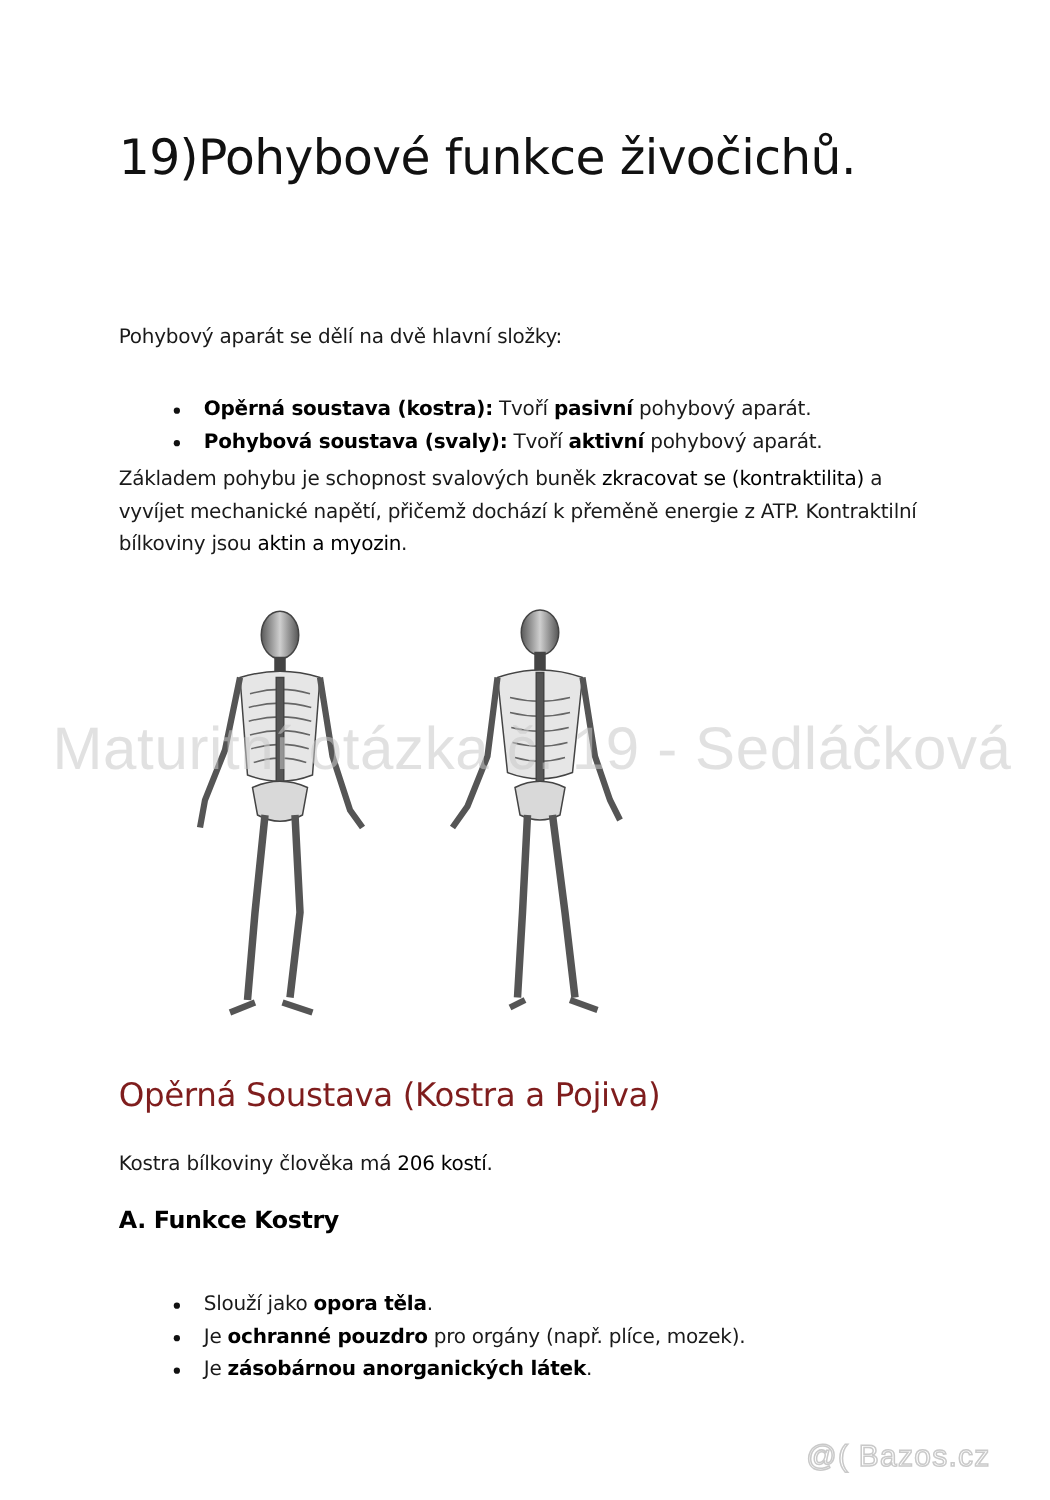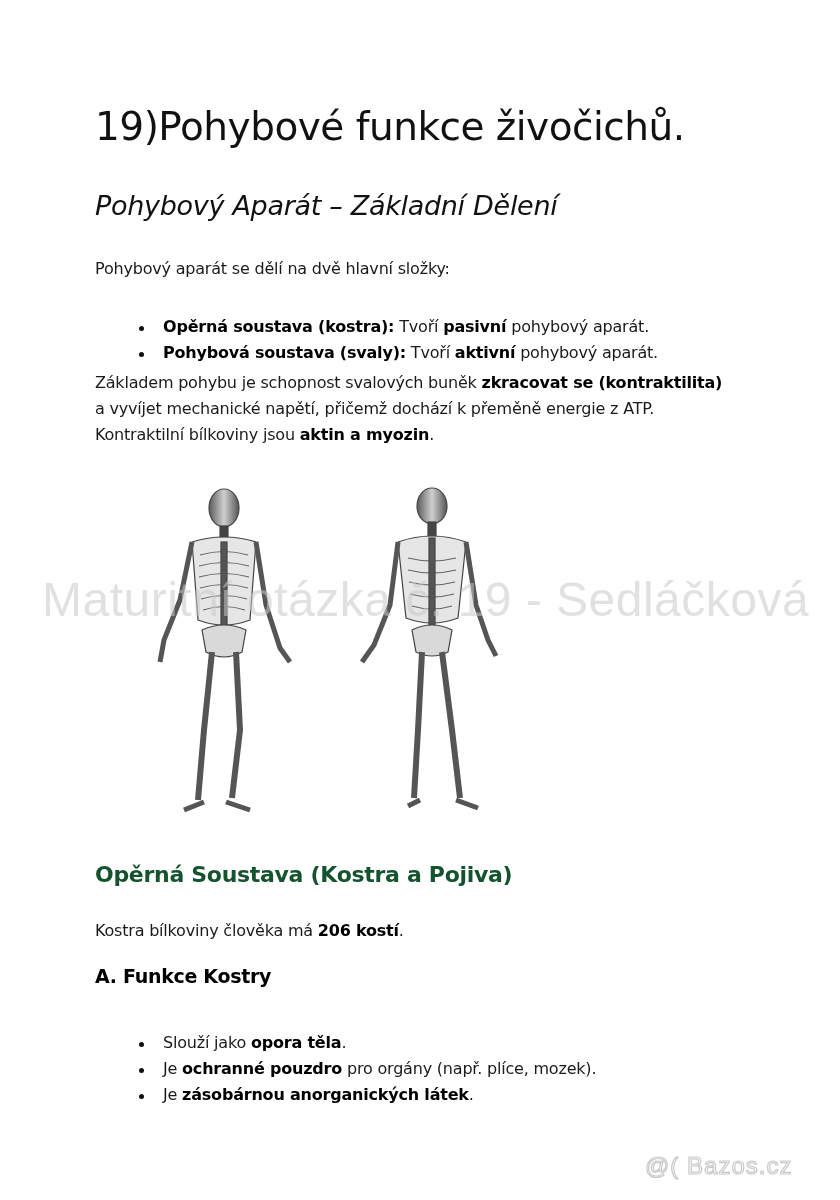--- a/index.html
+++ b/index.html
@@ -1,38 +1,37 @@
 <!DOCTYPE html>
 <html><head>
 <meta charset="utf-8">
 <style>
   html,body{margin:0;padding:0;background:#ffffff;}
   body{width:840px;height:1200px;position:relative;overflow:hidden;font-family:"DejaVu Sans","Liberation Sans",sans-serif;color:#111;}
   .page{position:absolute;left:0;top:0;width:840px;height:1200px;}
   .title{position:absolute;left:95px;top:104px;font-size:39px;font-weight:normal;letter-spacing:-0.5px;color:#111;margin:0;white-space:nowrap;}
   .subtitle{position:absolute;left:95px;top:190px;font-size:27px;font-style:italic;font-weight:normal;color:#111;margin:0;white-space:nowrap;letter-spacing:-0.3px;}
   .p{position:absolute;left:95px;font-size:16px;line-height:26px;color:#1a1a1a;margin:0;letter-spacing:-0.2px;}
-  .p b{font-weight:bold;color:#000;}
+  .p b{font-weight:normal;color:#000;}
   ul.list{position:absolute;left:120px;margin:16px;padding:0;list-style:none;font-size:16px;line-height:26px;letter-spacing:-0.2px;}
   ul.list li{position:relative;padding-left:27px;color:#1a1a1a;white-space:nowrap;}
   ul.list li::before{content:"";position:absolute;left:3px;top:12px;width:5px;height:5px;border-radius:50%;background:#111;}
   ul.list li b{font-weight:bold;color:#000;}
-  .h2{position:absolute;left:95px;top:862px;font-size:22px;font-weight:bold;margin:0;color:#14532d;white-space:nowrap;letter-spacing:-0.3px;}
+  .h2{position:absolute;left:95px;top:862px;font-size:26px;font-weight:normal;margin:0;color:#7f1d1d;white-space:nowrap;letter-spacing:-0.3px;}
   .h3{position:absolute;left:95px;top:965px;font-size:19px;font-weight:bold;margin:0;color:#000;white-space:nowrap;letter-spacing:-0.3px;}
   .figure{position:absolute;left:120px;top:480px;width:420px;height:350px;}
   .watermark{position:absolute;left:42px;top:572px;font-family:"Liberation Sans",sans-serif;font-size:48px;color:rgba(200,200,200,0.55);white-space:nowrap;letter-spacing:0.5px;pointer-events:none;}
   .footer-mark{position:absolute;left:645px;top:1152px;font-family:"Liberation Sans",sans-serif;font-size:24px;color:#fff;-webkit-text-stroke:1.2px #c9c9c9;white-space:nowrap;letter-spacing:1px;}
 </style>
 </head>
 <body>
 
 <div class="page">
 
   <h1 class="title">19)Pohybové funkce živočichů.</h1>
-  <h2 class="subtitle">Pohybový Aparát – Základní Dělení</h2>
 
   <p class="p" style="top:256px;">Pohybový aparát se dělí na dvě hlavní složky:</p>
 
   <ul class="list" style="top:298px;">
     <li><b>Opěrná soustava (kostra):</b><span> Tvoří </span><b>pasivní</b><span> pohybový aparát.</span></li>
     <li><b>Pohybová soustava (svaly):</b><span> Tvoří </span><b>aktivní</b><span> pohybový aparát.</span></li>
   </ul>
 
   <p class="p" style="top:370px;width:640px;"><span>Základem pohybu je schopnost svalových buněk </span><b>zkracovat se (kontraktilita)</b><span> a vyvíjet mechanické napětí, přičemž dochází k přeměně energie z ATP. Kontraktilní bílkoviny jsou </span><b>aktin a myozin</b><span>.</span></p>
 

